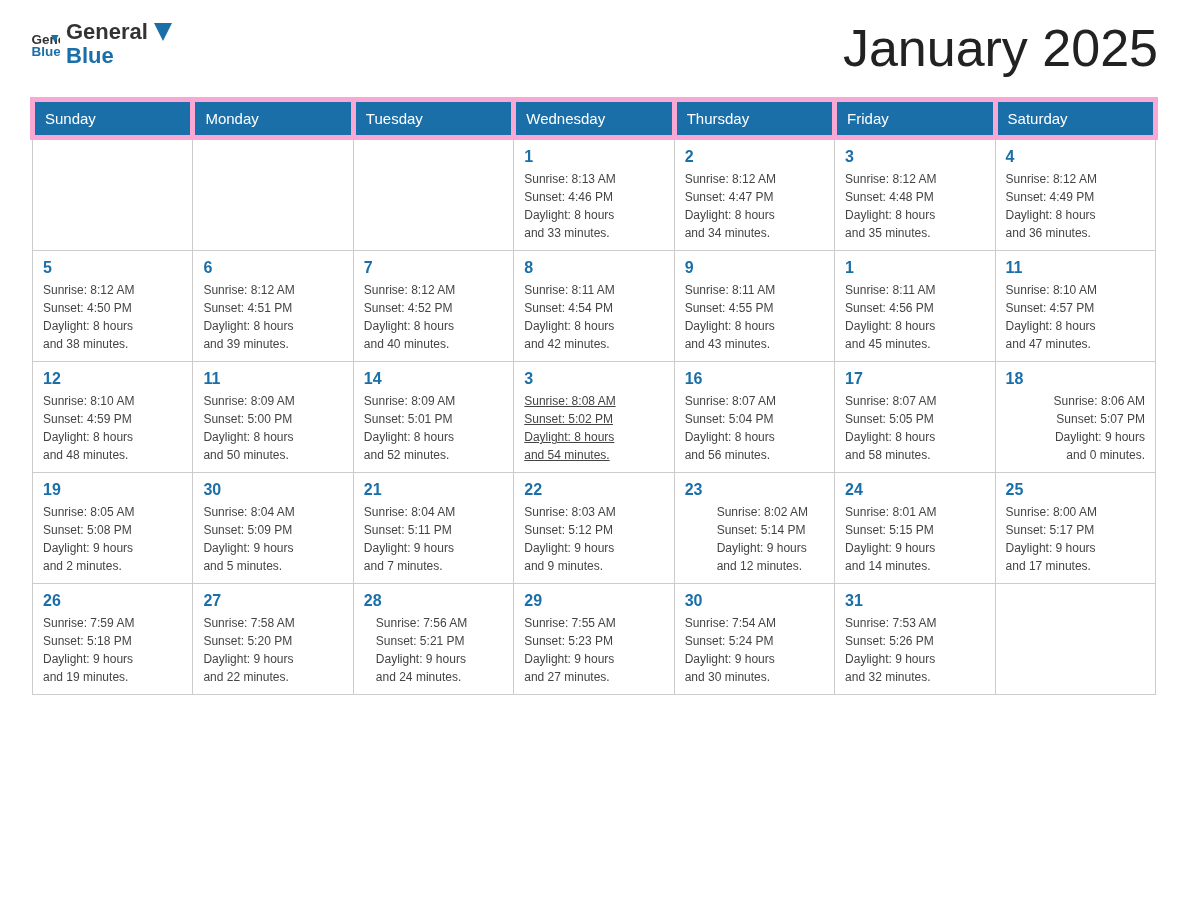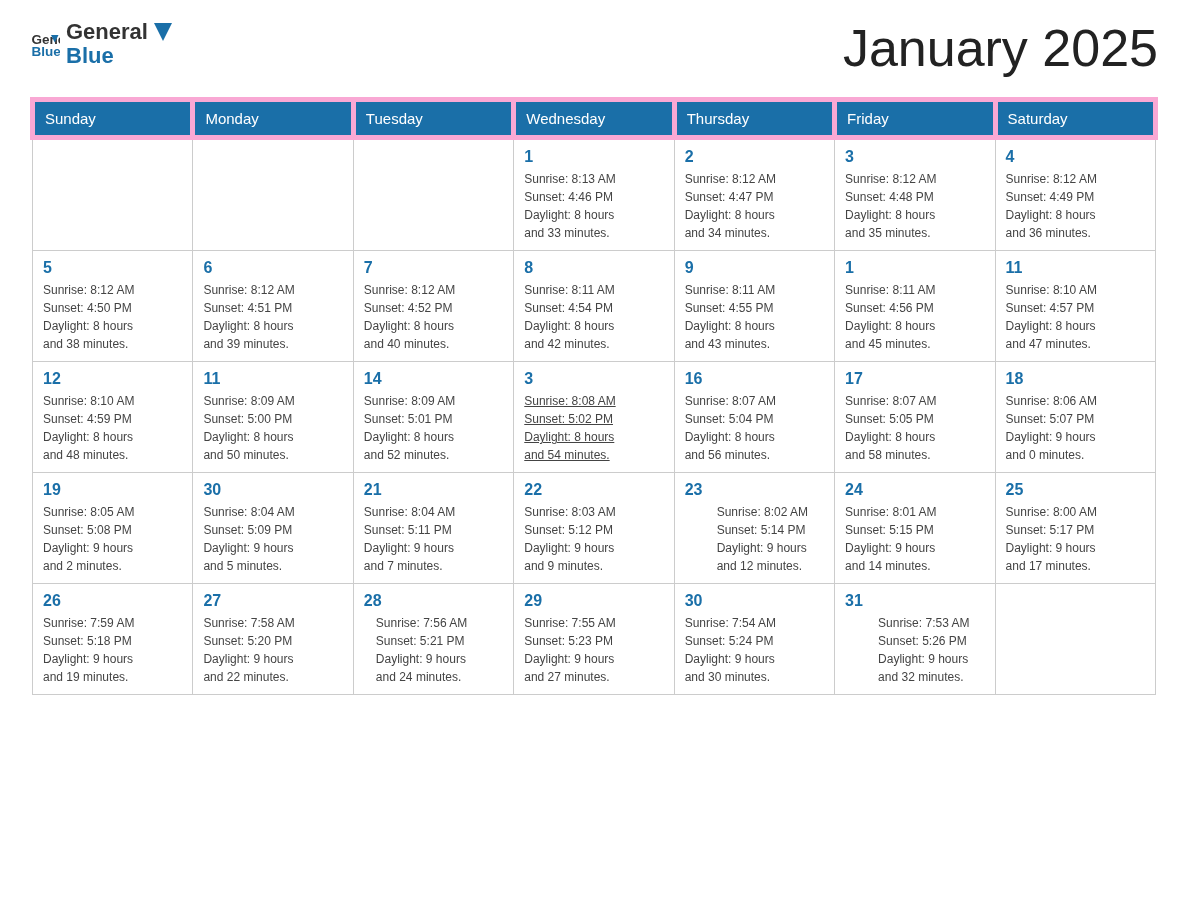--- a/index.html
+++ b/index.html
@@ -241,21 +241,21 @@
         </td>
         <td>
           <span class="day-number">17</span>
           <div class="day-info" style="white-space: pre-line;">Sunrise: 8:07 AM
 Sunset: 5:05 PM
 Daylight: 8 hours
 and 58 minutes.</div>
         </td>
         <td>
           <span class="day-number">18</span>
-          <div class="day-info" style="white-space: pre-line;">Sunrise: 8:06 AM
+          <div class="day-info" style="white-space: pre-line; text-align: right;">Sunrise: 8:06 AM
 Sunset: 5:07 PM
 Daylight: 9 hours
 and 0 minutes.</div>
         </td>
       </tr>
       <tr>
         <td>
           <span class="day-number">19</span>
           <div class="day-info" style="white-space: pre-line;">Sunrise: 8:05 AM
 Sunset: 5:08 PM
@@ -336,21 +336,21 @@
         </td>
         <td>
           <span class="day-number">30</span>
           <div class="day-info" style="white-space: pre-line;">Sunrise: 7:54 AM
 Sunset: 5:24 PM
 Daylight: 9 hours
 and 30 minutes.</div>
         </td>
         <td>
           <span class="day-number">31</span>
-          <div class="day-info" style="white-space: pre-line; margin-left: 33px;">Sunrise: 7:53 AM
+          <div class="day-info" style="white-space: pre-line;">Sunrise: 7:53 AM
 Sunset: 5:26 PM
 Daylight: 9 hours
 and 32 minutes.</div>
         </td>
         <td class="empty-cell"></td>
       </tr>
     </tbody>
 </table>
 
 </body></html>

